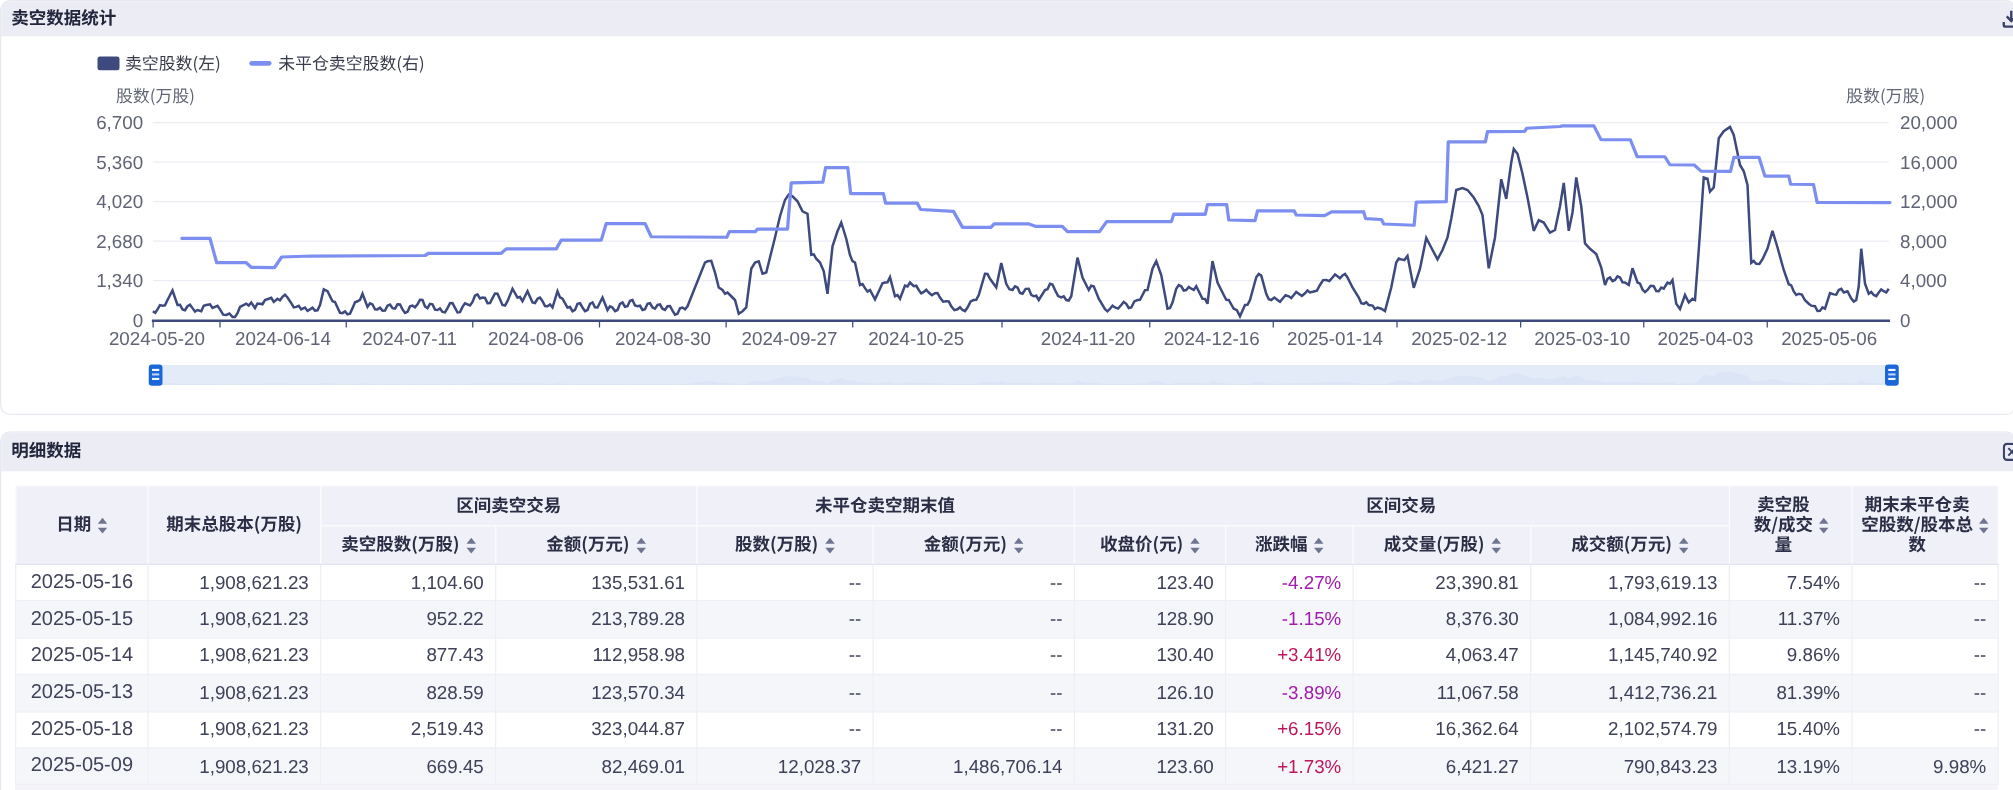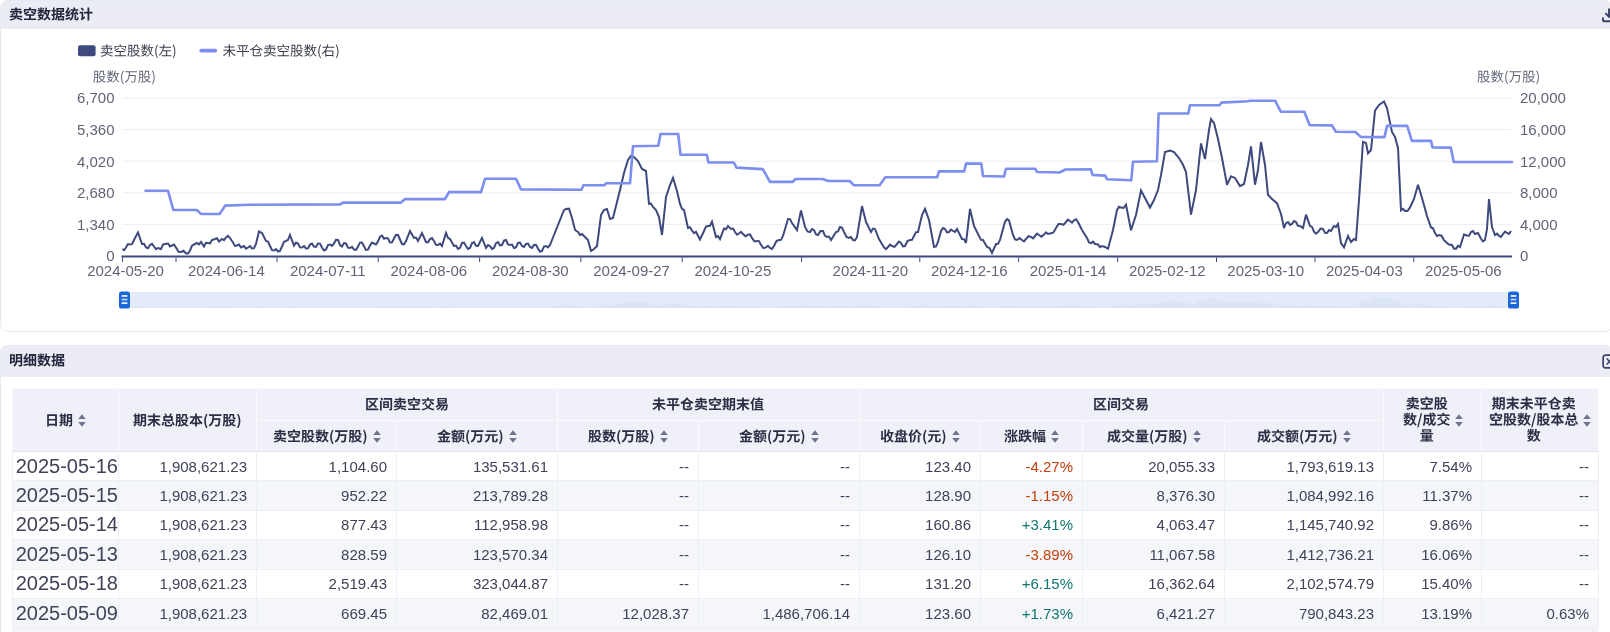--- a/index.html
+++ b/index.html
@@ -8,24 +8,24 @@
 #c2{top:345px;height:288px;border-radius:8px 8px 0 0;border-bottom:none}
 .bar{position:absolute;left:0;right:0;top:0;background:#ebecf4}
 #c1 .bar{height:28px;border-radius:7px 7px 0 0}
 #c2 .bar{height:31px;border-radius:7px 7px 0 0}
 #tw{position:absolute;left:12px;top:388px;width:1586px}
 table{border-collapse:collapse;table-layout:fixed;width:1586px;font-size:15px;color:#3f4258}
 th{background:#f0f1f8;border:1px solid #fbfbfd;font-weight:bold;text-align:center;vertical-align:middle}
 tr.h1 th{height:32px}
 tr.h2 th{height:31px}
 td{border:1px solid #edeff6;text-align:right;padding-right:9px;height:29.4px;vertical-align:middle}
-td.c{text-align:right;padding-right:0;font-size:20px}
+td.c{text-align:center;padding-right:0;font-size:16px}
 tr.odd td{background:#f5f6fa}
-td.up{color:#0f766e}
-td.dn{color:#c2410c}
+td.up{color:#be185d}
+td.dn{color:#a21caf}
 .hk,.ct{vertical-align:middle}
 .ct{margin-left:4px}
 th{border-bottom-color:#e2e4ee}
 tr.h1 th[colspan]{border-bottom-color:#fbfbfd}
 </style></head>
 <body>
 <svg width="0" height="0" style="position:absolute">
     <defs>
       <path id="gr5356" d="M3.28 -6.24C4.21 -5.94 5.35 -5.4 5.92 -4.97L6.51 -5.66C5.91 -6.09 4.75 -6.61 3.82 -6.86ZM1.86 -4.9C2.8 -4.62 3.92 -4.12 4.49 -3.7L5.04 -4.4C4.44 -4.82 3.29 -5.31 2.38 -5.54ZM7.57 -1.01C9.51 -0.39 11.47 0.43 12.68 1.09L13.27 0.24C12.03 -0.41 9.98 -1.2 8.06 -1.78ZM1.15 -8.05V-7.13H11.56C11.28 -6.55 10.93 -5.99 10.63 -5.6L11.42 -5.14C11.97 -5.81 12.56 -6.85 13.02 -7.8L12.28 -8.11L12.1 -8.05H7.57V-9.35H12.18V-10.28H7.57V-11.72H6.5V-10.28H2.02V-9.35H6.5V-8.05ZM7.31 -6.76C7.24 -5.47 7.13 -4.4 6.85 -3.49H0.9V-2.55H6.44C5.66 -1.15 4.1 -0.27 0.92 0.24C1.12 0.46 1.36 0.87 1.44 1.13C5.12 0.5 6.82 -0.67 7.63 -2.55H13.15V-3.49H7.95C8.2 -4.42 8.32 -5.52 8.39 -6.76Z"></path>
       <path id="gr7a7a" d="M7.9 -7.52C9.32 -6.78 11.23 -5.67 12.17 -5L12.87 -5.81C11.87 -6.47 9.94 -7.52 8.55 -8.22ZM5.38 -8.26C4.3 -7.32 2.84 -6.37 1.19 -5.78L1.81 -4.87C3.44 -5.57 4.98 -6.64 6.1 -7.62ZM1.08 -0.31V0.64H12.98V-0.31H7.53V-3.85H11.55V-4.8H2.55V-3.85H6.43V-0.31ZM5.94 -11.54C6.16 -11.09 6.43 -10.53 6.62 -10.05H1.06V-6.89H2.1V-9.09H11.89V-7.24H12.96V-10.05H7.91C7.7 -10.57 7.34 -11.3 7.03 -11.84Z"></path>
@@ -434,21 +434,21 @@
         </tr>
         <tr>
           <td class="c">2025-05-16</td>
           <td>1,908,621.23</td>
           <td>1,104.60</td>
           <td>135,531.61</td>
           <td>--</td>
           <td>--</td>
           <td>123.40</td>
           <td class="dn">-4.27%</td>
-          <td>20,055.33</td>
+          <td>23,390.81</td>
           <td>1,793,619.13</td>
           <td>7.54%</td>
           <td>--</td>
         </tr>
         <tr class="odd">
           <td class="c">2025-05-15</td>
           <td>1,908,621.23</td>
           <td>952.22</td>
           <td>213,789.28</td>
           <td>--</td>
@@ -460,39 +460,39 @@
           <td>11.37%</td>
           <td>--</td>
         </tr>
         <tr>
           <td class="c">2025-05-14</td>
           <td>1,908,621.23</td>
           <td>877.43</td>
           <td>112,958.98</td>
           <td>--</td>
           <td>--</td>
-          <td>160.86</td>
+          <td>130.40</td>
           <td class="up">+3.41%</td>
           <td>4,063.47</td>
           <td>1,145,740.92</td>
           <td>9.86%</td>
           <td>--</td>
         </tr>
         <tr class="odd">
           <td class="c">2025-05-13</td>
           <td>1,908,621.23</td>
           <td>828.59</td>
           <td>123,570.34</td>
           <td>--</td>
           <td>--</td>
           <td>126.10</td>
           <td class="dn">-3.89%</td>
           <td>11,067.58</td>
           <td>1,412,736.21</td>
-          <td>16.06%</td>
+          <td>81.39%</td>
           <td>--</td>
         </tr>
         <tr>
           <td class="c">2025-05-18</td>
           <td>1,908,621.23</td>
           <td>2,519.43</td>
           <td>323,044.87</td>
           <td>--</td>
           <td>--</td>
           <td>131.20</td>
@@ -507,17 +507,17 @@
           <td>1,908,621.23</td>
           <td>669.45</td>
           <td>82,469.01</td>
           <td>12,028.37</td>
           <td>1,486,706.14</td>
           <td>123.60</td>
           <td class="up">+1.73%</td>
           <td>6,421.27</td>
           <td>790,843.23</td>
           <td>13.19%</td>
-          <td>0.63%</td>
+          <td>9.98%</td>
         </tr>
       </tbody>
     </table>
   </div>
 <div style="position:absolute;left:12px;top:628px;width:1586px;height:4px;background:#f4f4f8"></div>
 </body></html>

